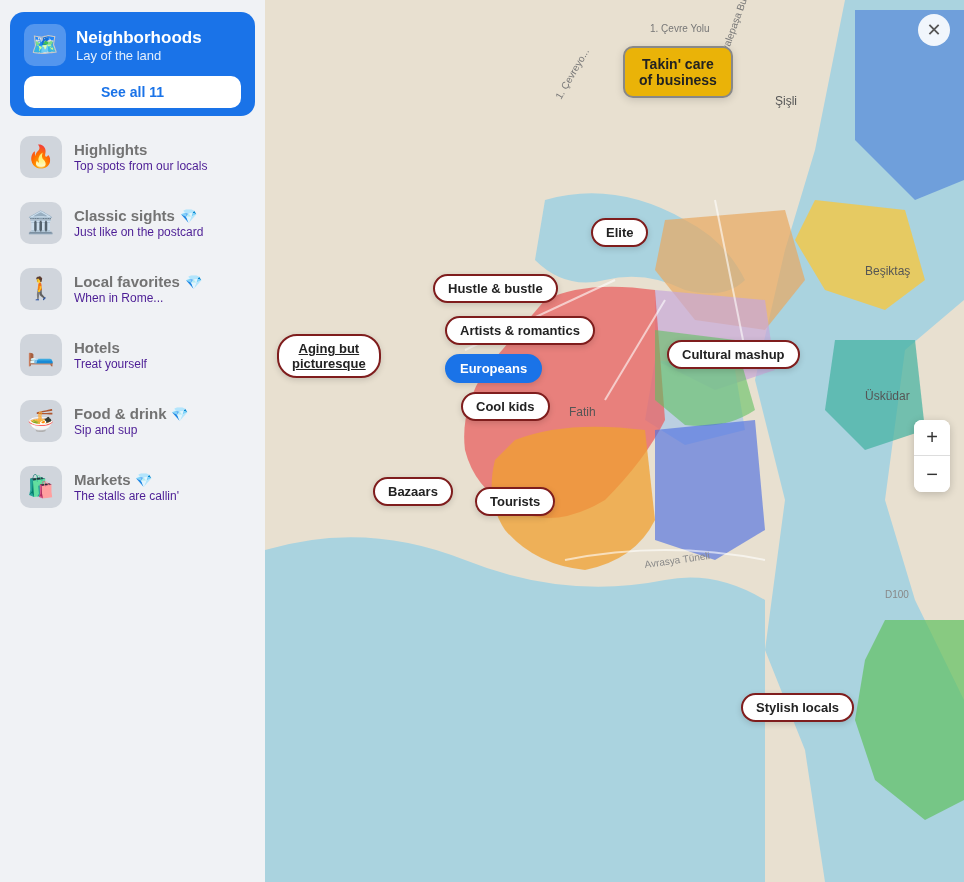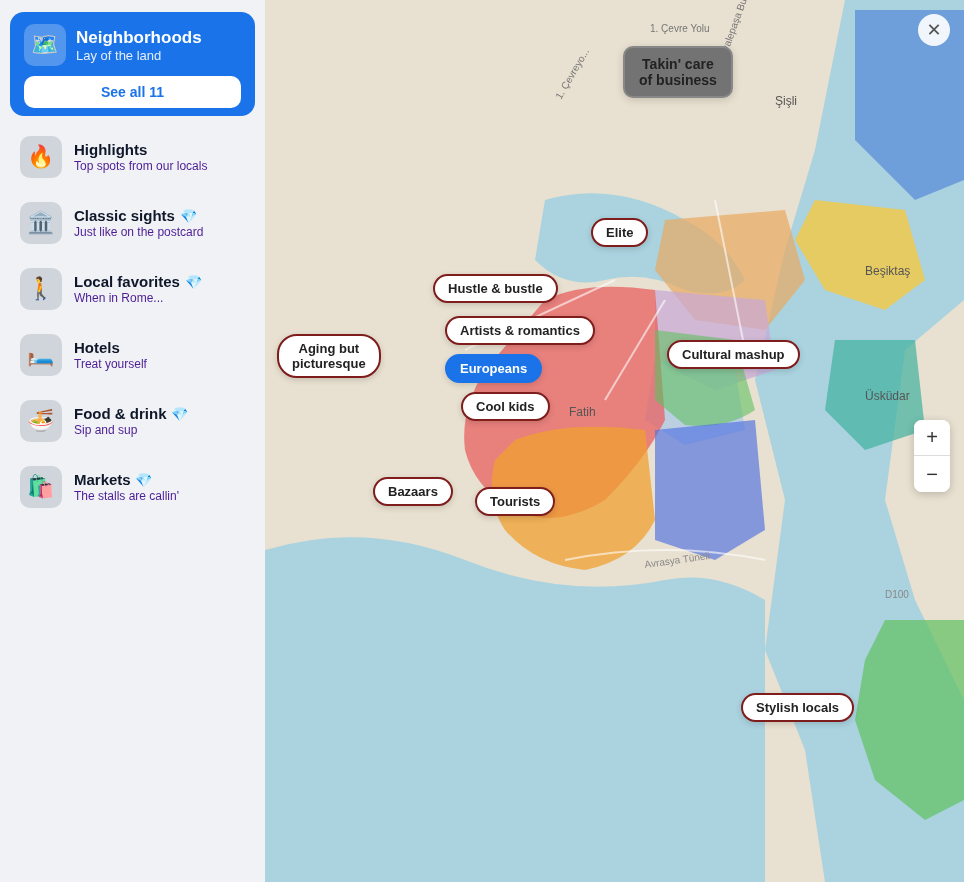--- a/index.html
+++ b/index.html
@@ -76,21 +76,21 @@
       height: 42px;
       border-radius: 10px;
       background: #d0d5dc;
       display: flex; align-items: center; justify-content: center;
       font-size: 22px;
       flex-shrink: 0;
     }
     .sidebar-item .item-text-title {
       font-size: 15px;
       font-weight: 700;
-      color: #0f172a;
+      color: #737373;
       display: flex;
       align-items: center;
       gap: 5px;
     }
     .sidebar-item .item-text-sub {
       font-size: 12px;
       color: #4c1d95;
       margin-top: 1px;
     }
     .gem-icon { font-size: 14px; }
@@ -170,21 +170,21 @@
     }
     .map-label.active {
       background: #1a73e8;
       color: white;
       border-color: #1a73e8;
     }
 
     
     .takin-care-box {
       position: absolute;
-      background: #737373;
+      background: #eab308;
       border: 2px solid #888;
       border-radius: 10px;
       padding: 8px 14px;
       font-size: 14px;
       font-weight: 700;
       color: #222;
       text-align: center;
       box-shadow: 0 2px 8px rgba(0,0,0,0.15);
       z-index: 50;
     }
@@ -345,21 +345,21 @@
   </div>
 
   <div class="map-label" style="top: 274px; left: 168px;">
     <span>Hustle &amp; bustle</span>
   </div>
 
   <div class="map-label" style="top: 316px; left: 180px;">
     <span>Artists &amp; romantics</span>
   </div>
 
-  <div class="map-label" style="top: 334px; left: 12px; text-align:center;">
+  <div class="map-label" style="top: 334px; left: 12px; text-align:center;text-decoration:underline;">
     <span>Aging but<br>picturesque</span>
   </div>
 
   <div class="map-label active" style="top: 354px; left: 180px;">
     <span>Europeans</span>
   </div>
 
   <div class="map-label" style="top: 392px; left: 196px;">
     <span>Cool kids</span>
   </div>

